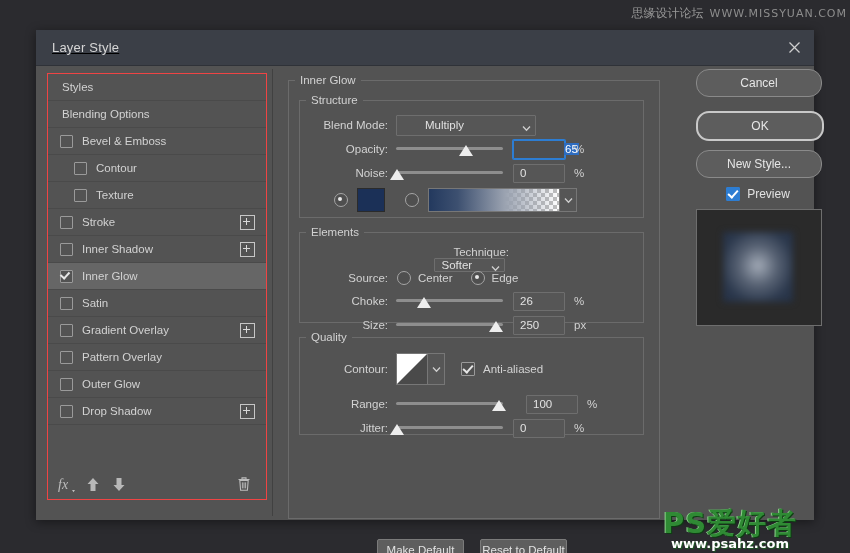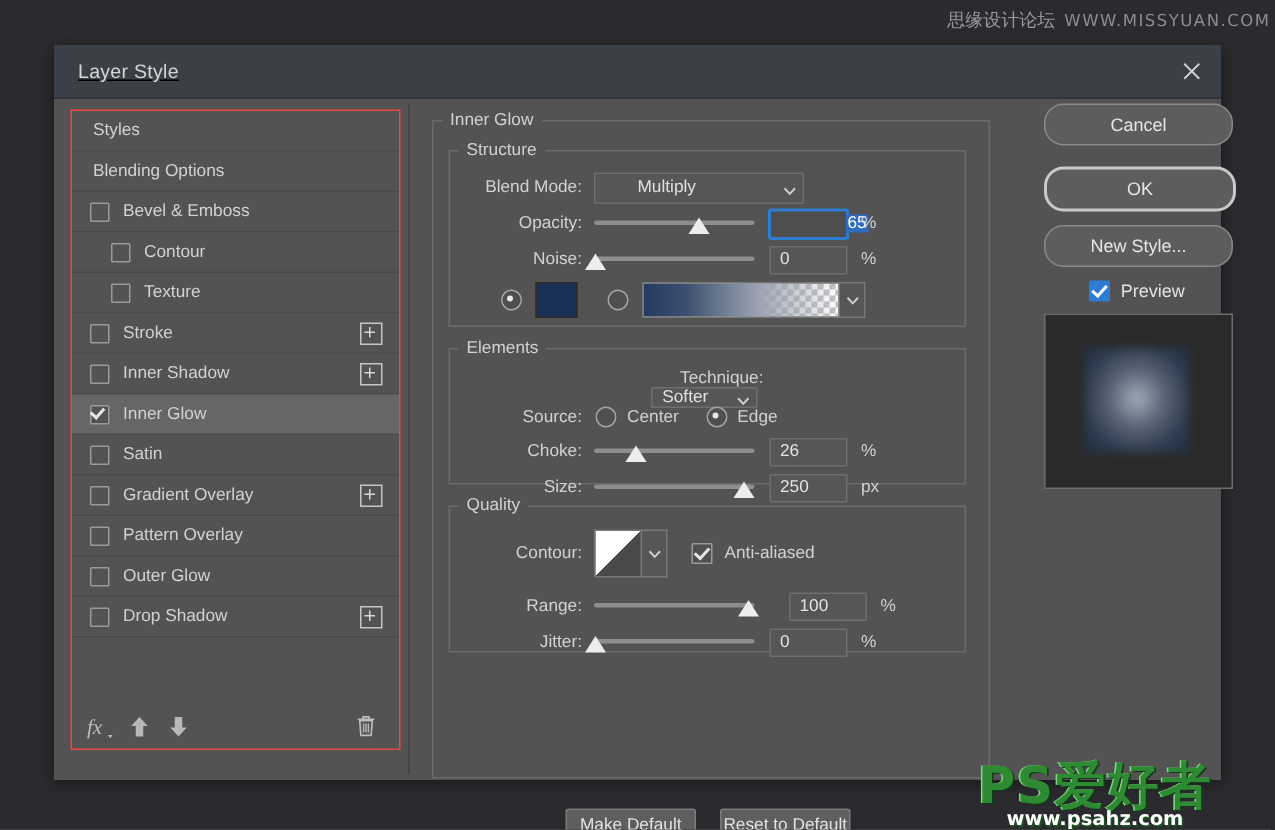--- a/index.html
+++ b/index.html
@@ -19,21 +19,21 @@
     font-family:"DejaVu Sans", sans-serif;
     white-space:nowrap;
   }
   .wm-top .cn{font-size:12px;color:#9a9a9a;letter-spacing:0px;}
   .wm-bottom{
     position:absolute;left:612px;top:508px;width:236px;height:44px;
     display:flex;flex-direction:column;align-items:center;justify-content:center;
     pointer-events:none;
   }
   .wm-bottom .ps-line{
-    font-size:34px;font-weight:bold;color:#2f8a34;
+    font-size:29px;font-weight:bold;color:#2f8a34;
     text-shadow:1px 1px 0 #0d3d12, -1px 0 0 #8fd08f;
     font-family:"DejaVu Sans", sans-serif;line-height:1;
     letter-spacing:1px;
   }
   .wm-bottom .ps-url{
     font-size:13px;font-weight:bold;color:#ffffff;
     text-shadow:1px 1px 1px #1d5a22;
     font-family:"DejaVu Sans", sans-serif;margin-top:-2px;
   }
 

